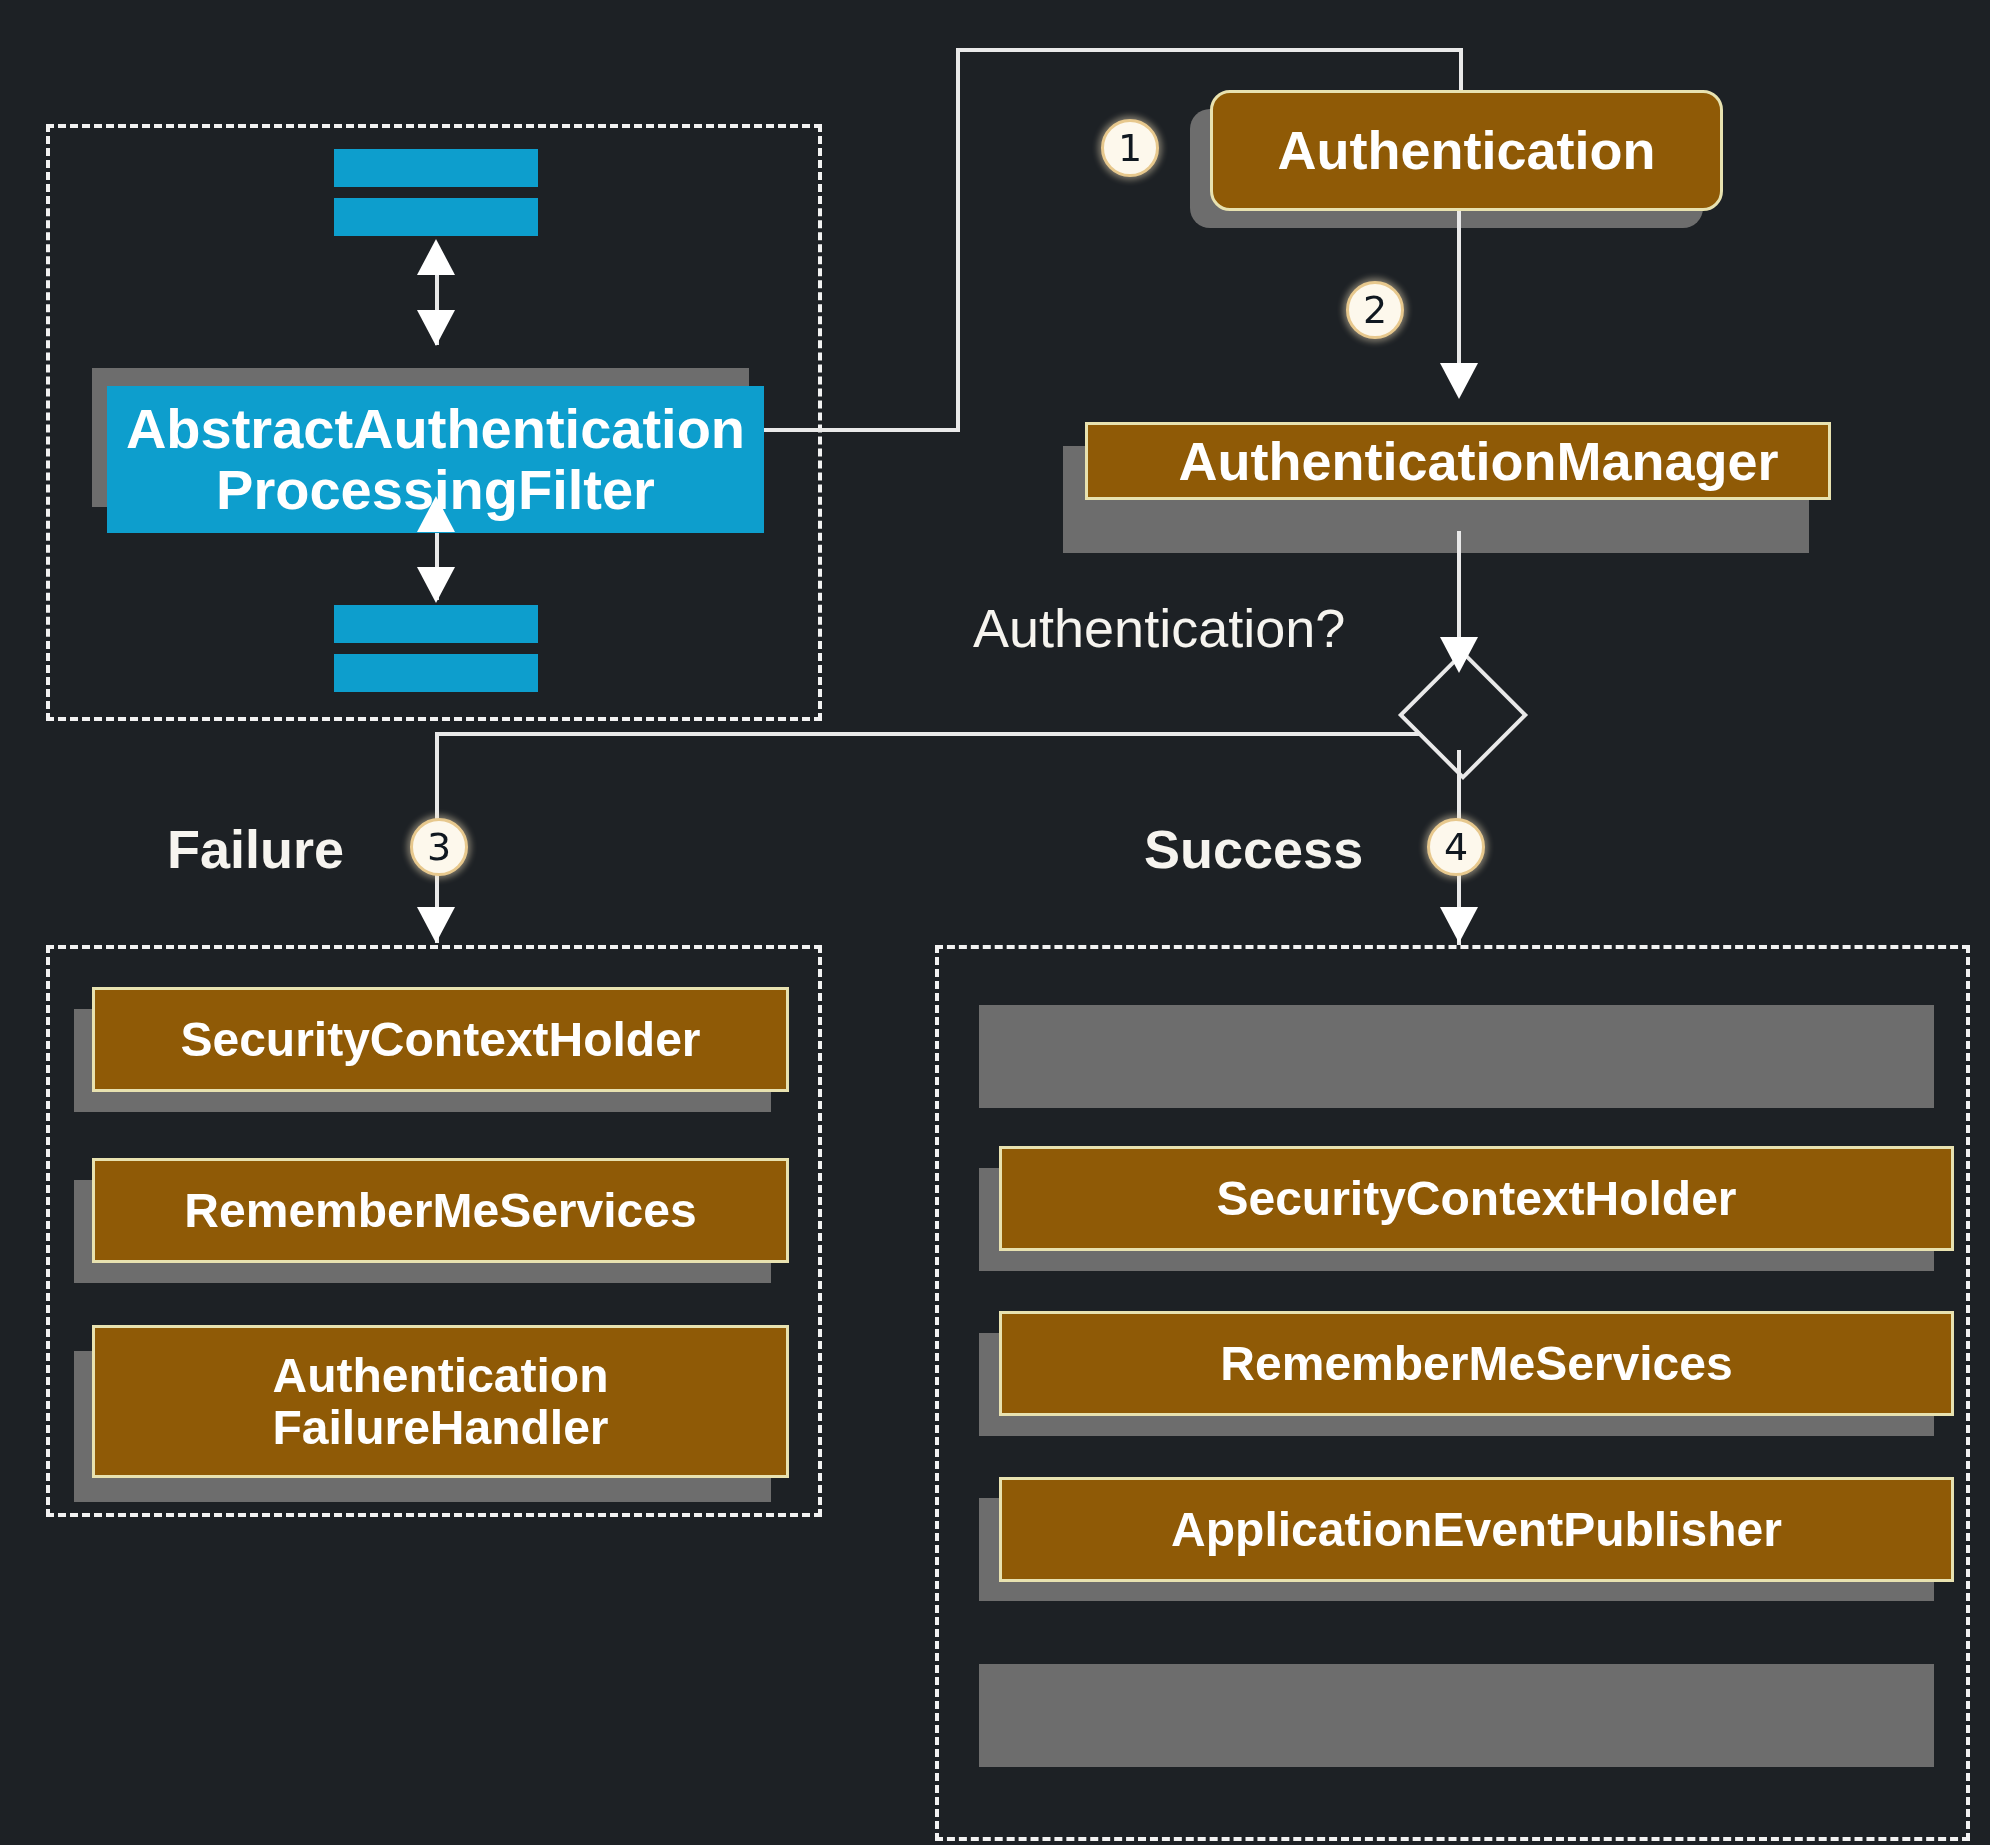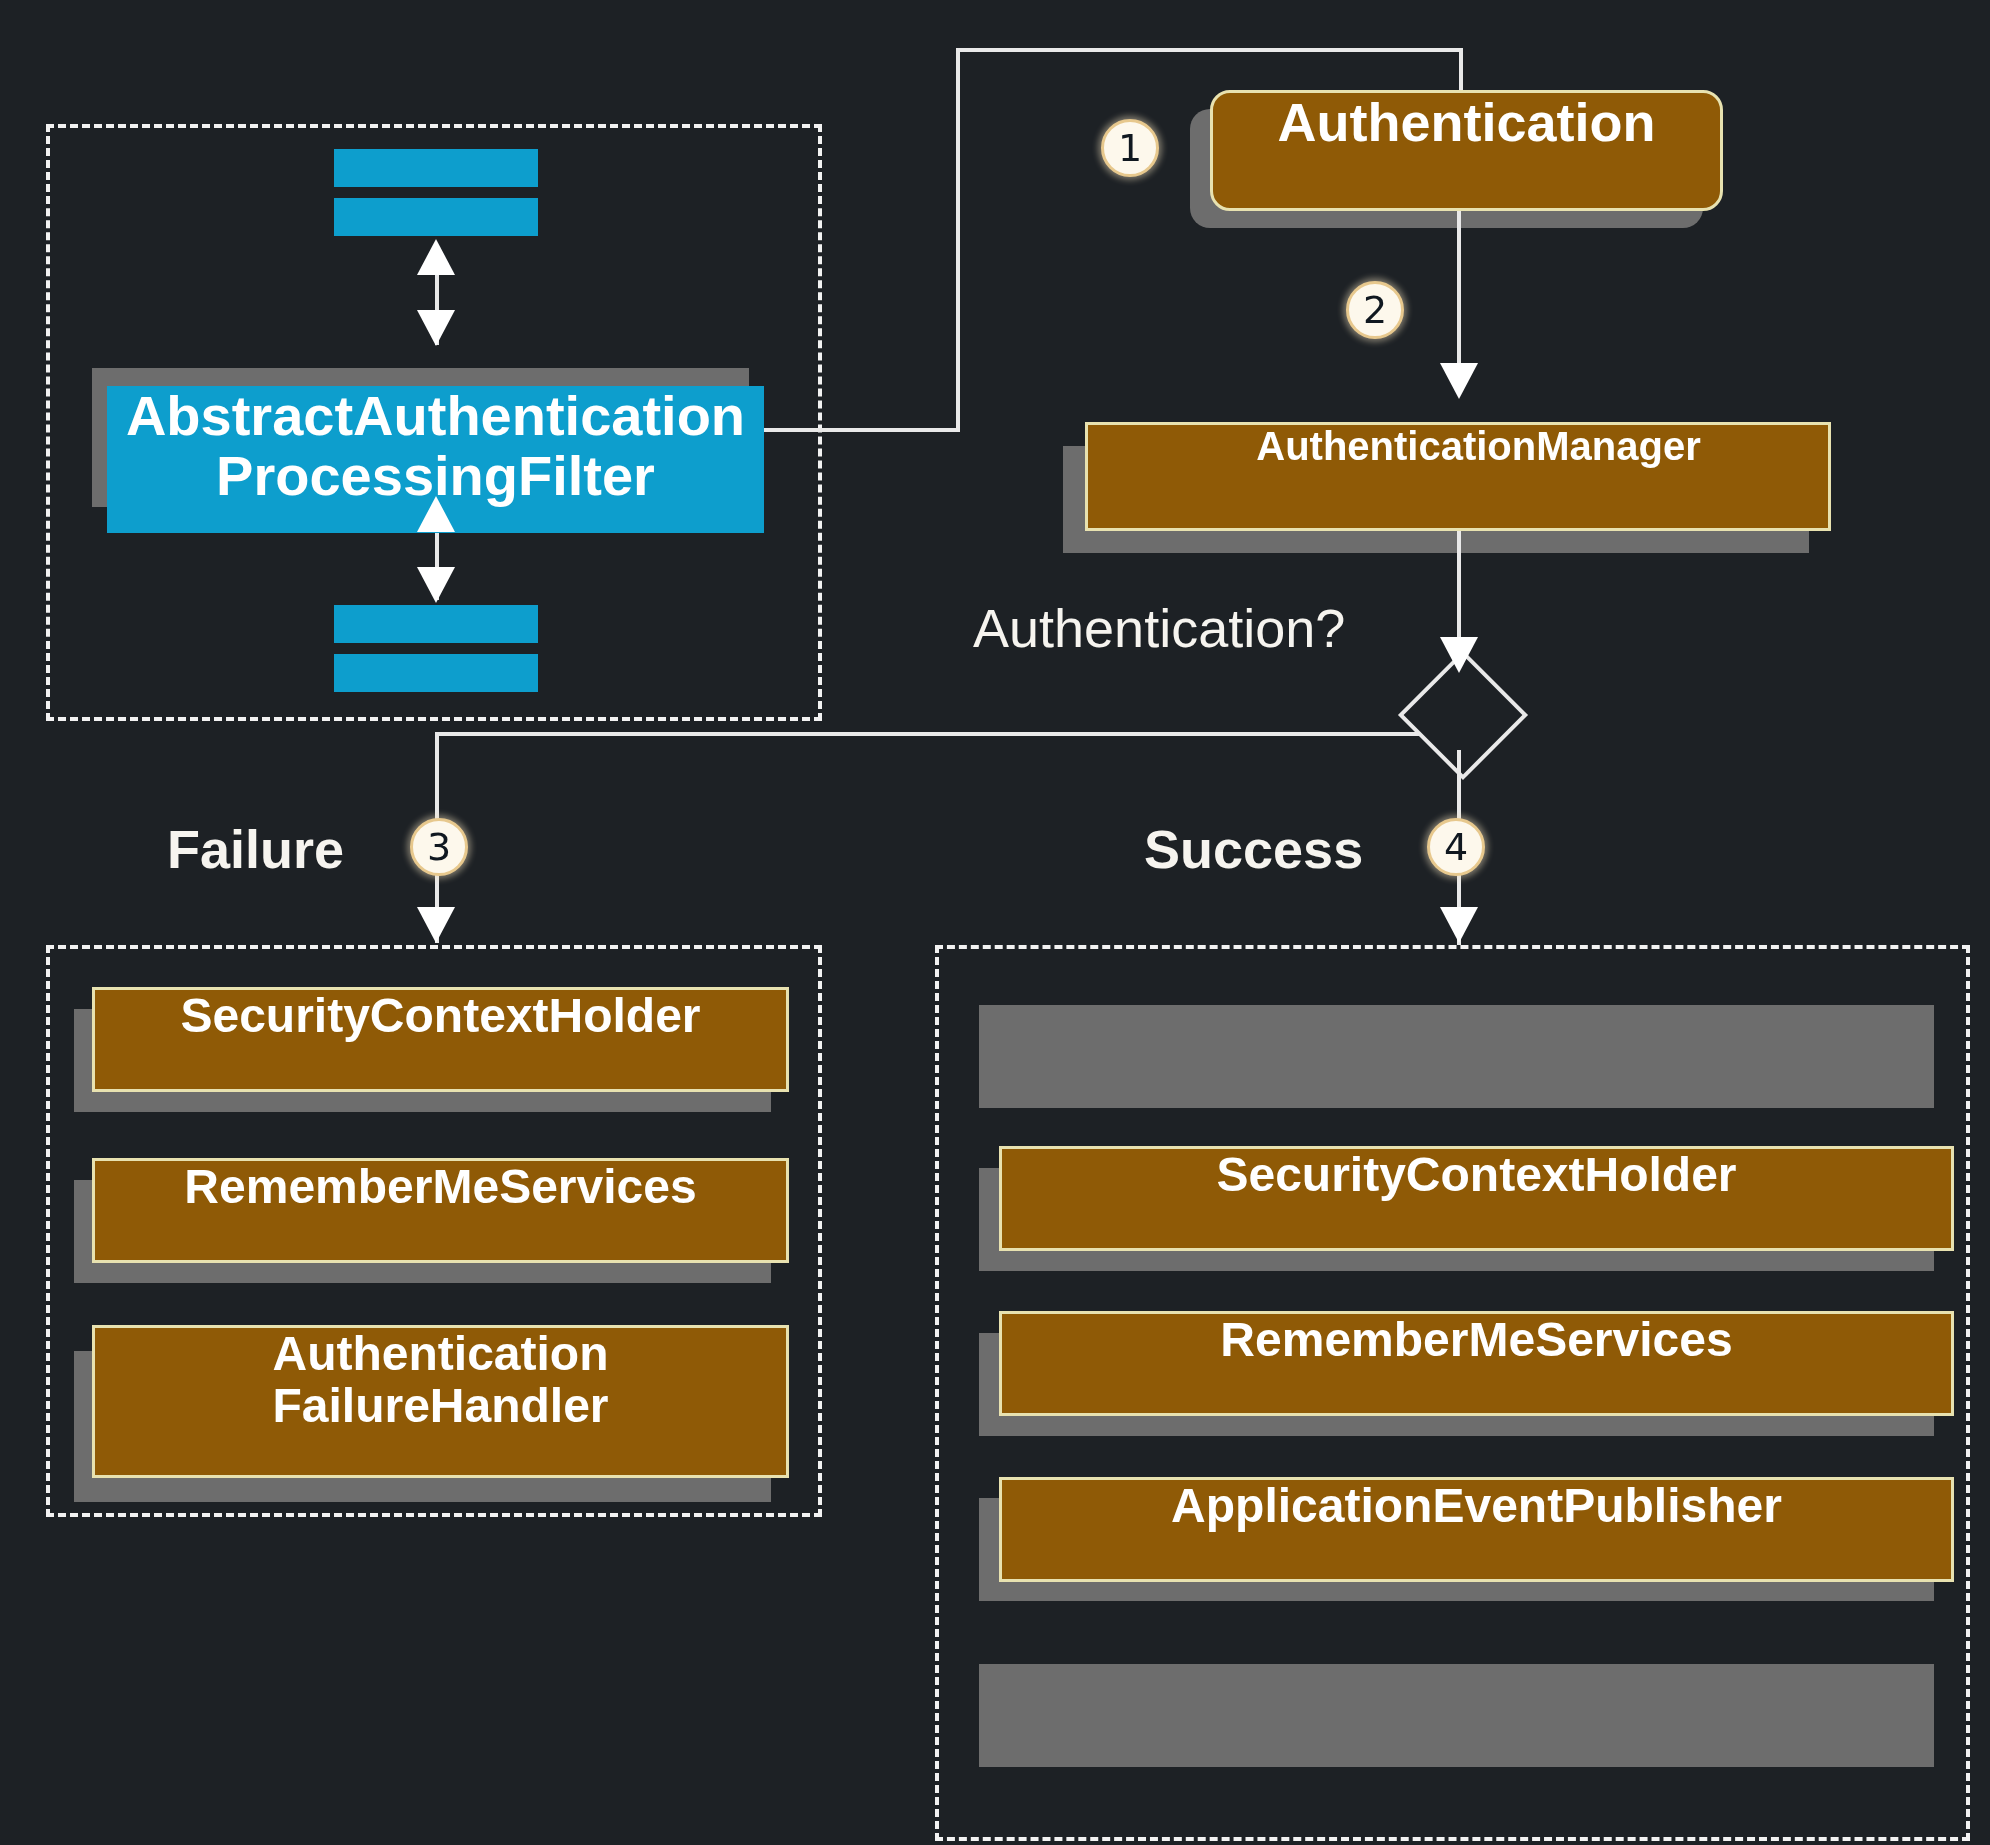--- a/index.html
+++ b/index.html
@@ -22,20 +22,21 @@
     font-weight:400;
     letter-spacing:0px;
     white-space:nowrap;
   }
 
   
   .node{
     position:absolute;
     box-sizing:border-box;
     display:flex;
+    align-items:center;
     justify-content:center;
     text-align:center;
     color:#ffffff;
     font-weight:bold;
     line-height:1.08;
     z-index:4;
   }
   .node .lbl{display:block;white-space:pre-line;padding:0 10px;}
 
   
@@ -161,21 +162,21 @@
   <div class="shadow" style="left:1190px;top:109px;width:513px;height:119px;border-radius:20px;"></div>
   <div class="node brown round" style="left:1210px;top:90px;width:513px;height:121px;font-size:54px;">
     <span class="lbl">Authentication</span>
   </div>
 
   <div class="line v" style="left:1457px;top:211px;height:165px;"></div>
   <div class="arrow-down" style="left:1440px;top:363px;"></div>
   <div class="badge" style="left:1346px;top:281px;">2</div>
 
   <div class="shadow" style="left:1063px;top:446px;width:746px;height:107px;"></div>
-  <div class="node brown" style="left:1085px;top:422px;width:746px;height:109px;font-size:40px;padding-left:41px;">
+  <div class="node brown" style="left:1085px;top:422px;width:746px;height:78px;font-size:54px;padding-left:41px;">
     <span class="lbl">AuthenticationManager</span>
   </div>
 
   <div class="flabel" style="left:973px;top:597px;font-size:54px;font-weight:400;">Authentication?</div>
 
   <div class="line v" style="left:1457px;top:531px;height:119px;"></div>
   <div class="arrow-down" style="left:1440px;top:637px;"></div>
 
   <div class="diamond" style="left:1417px;top:669px;width:84px;height:84px;"></div>
 

